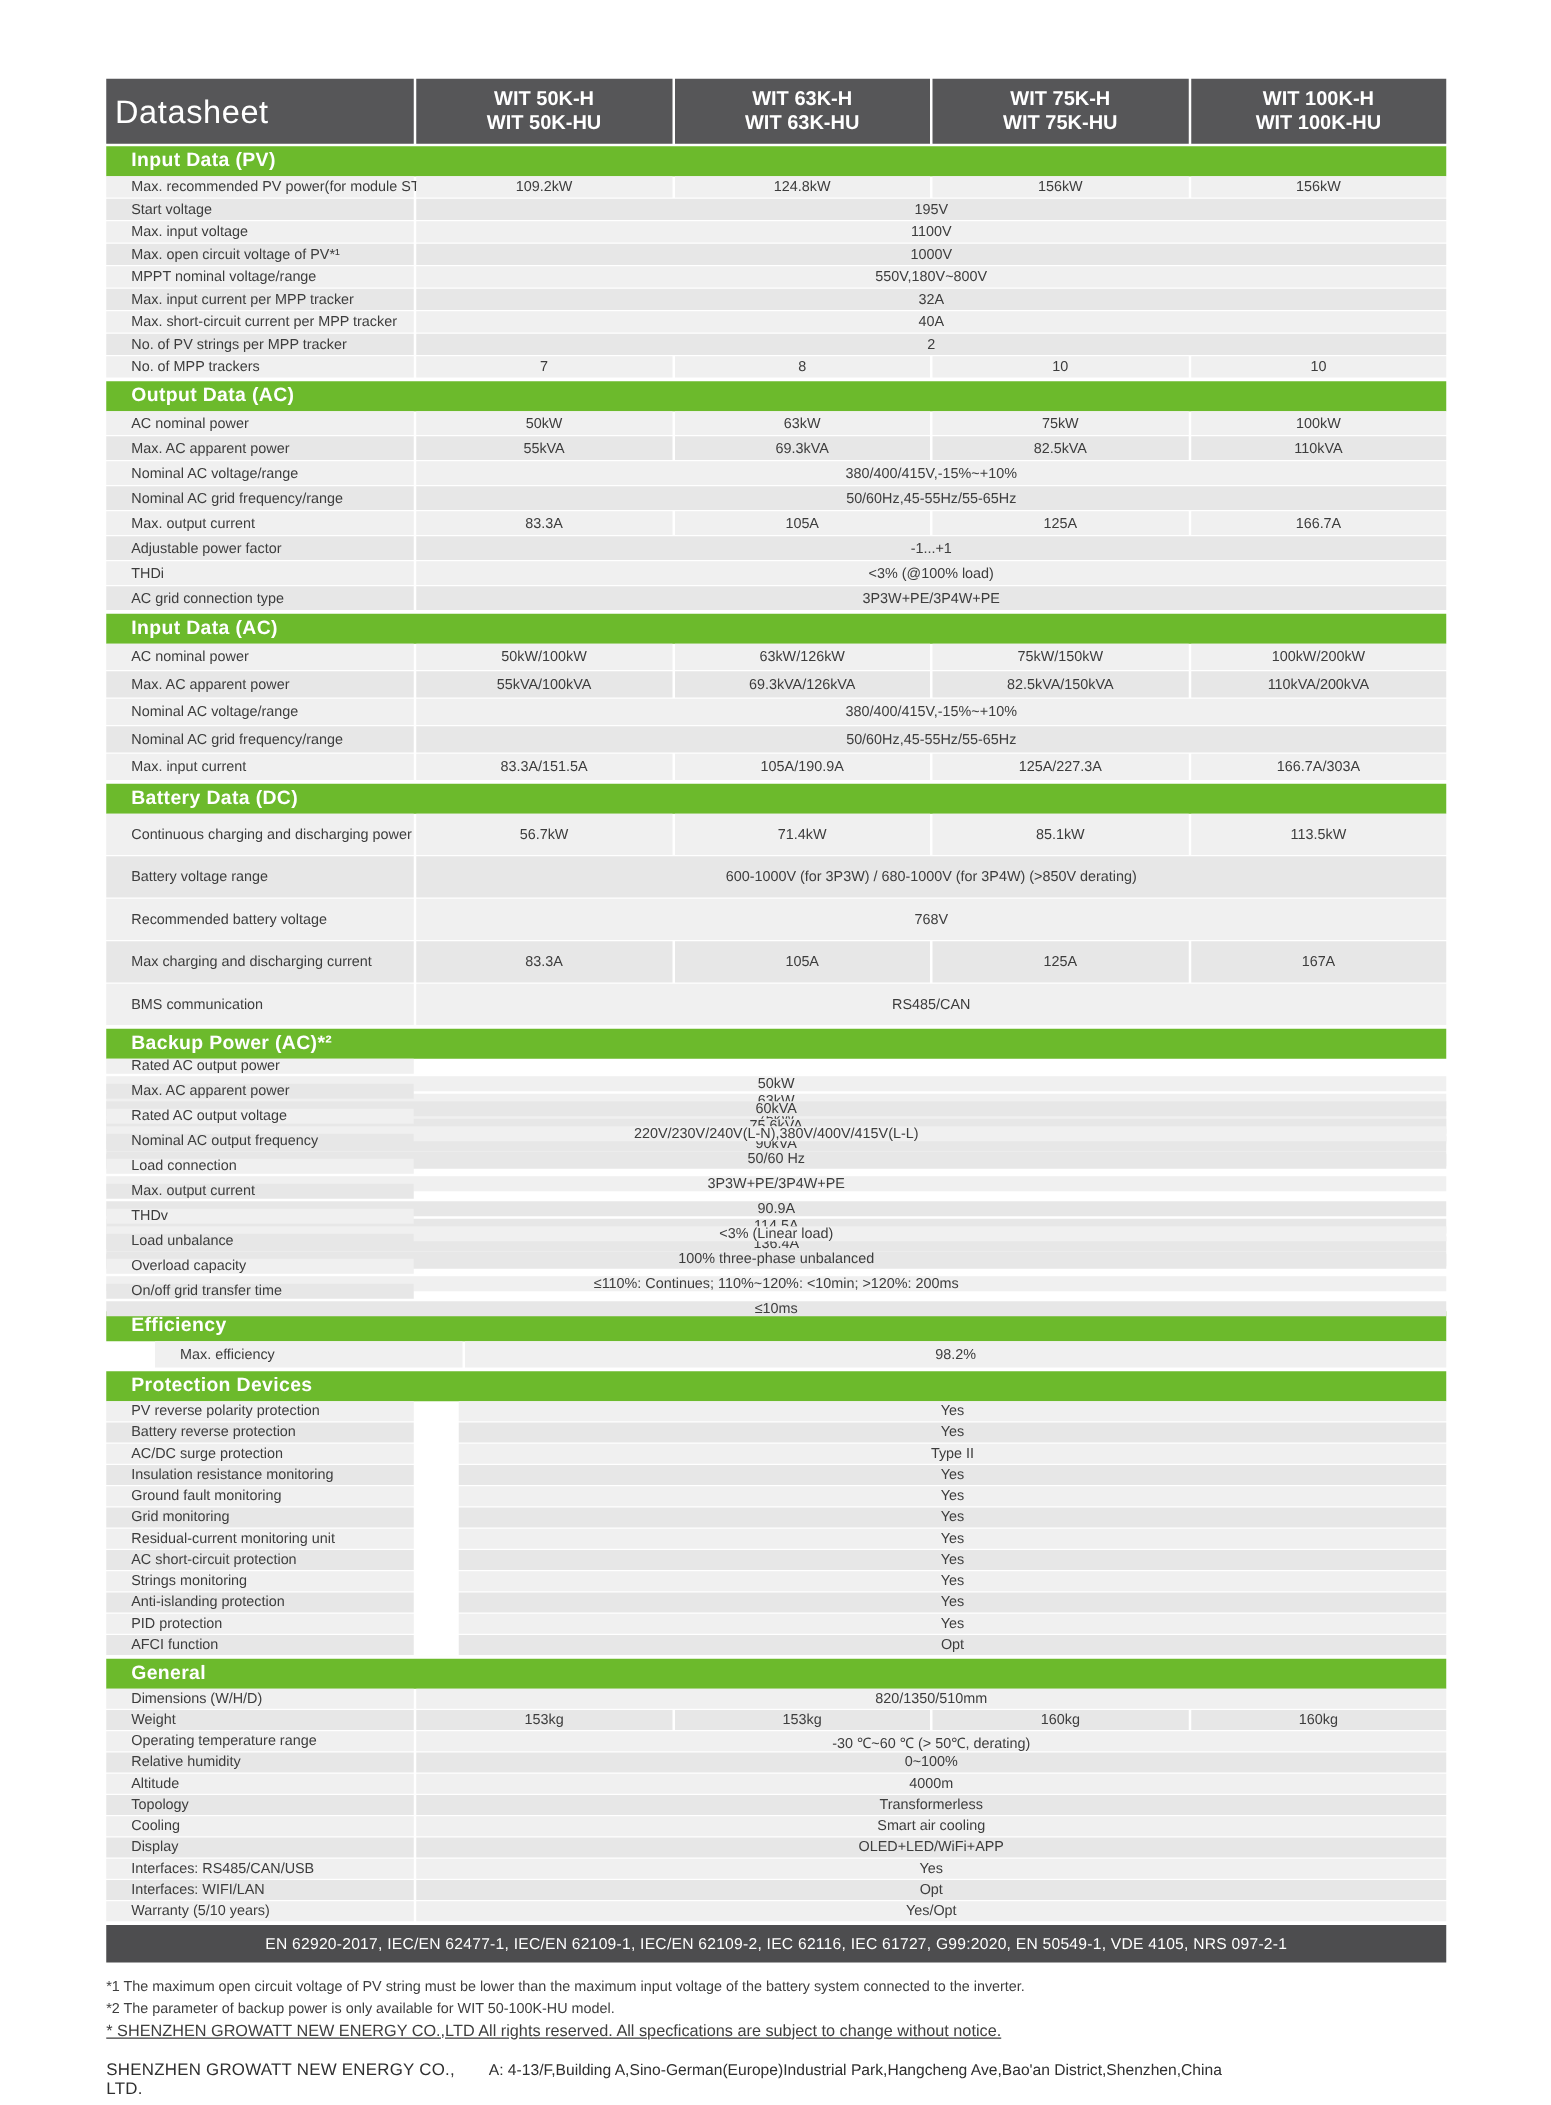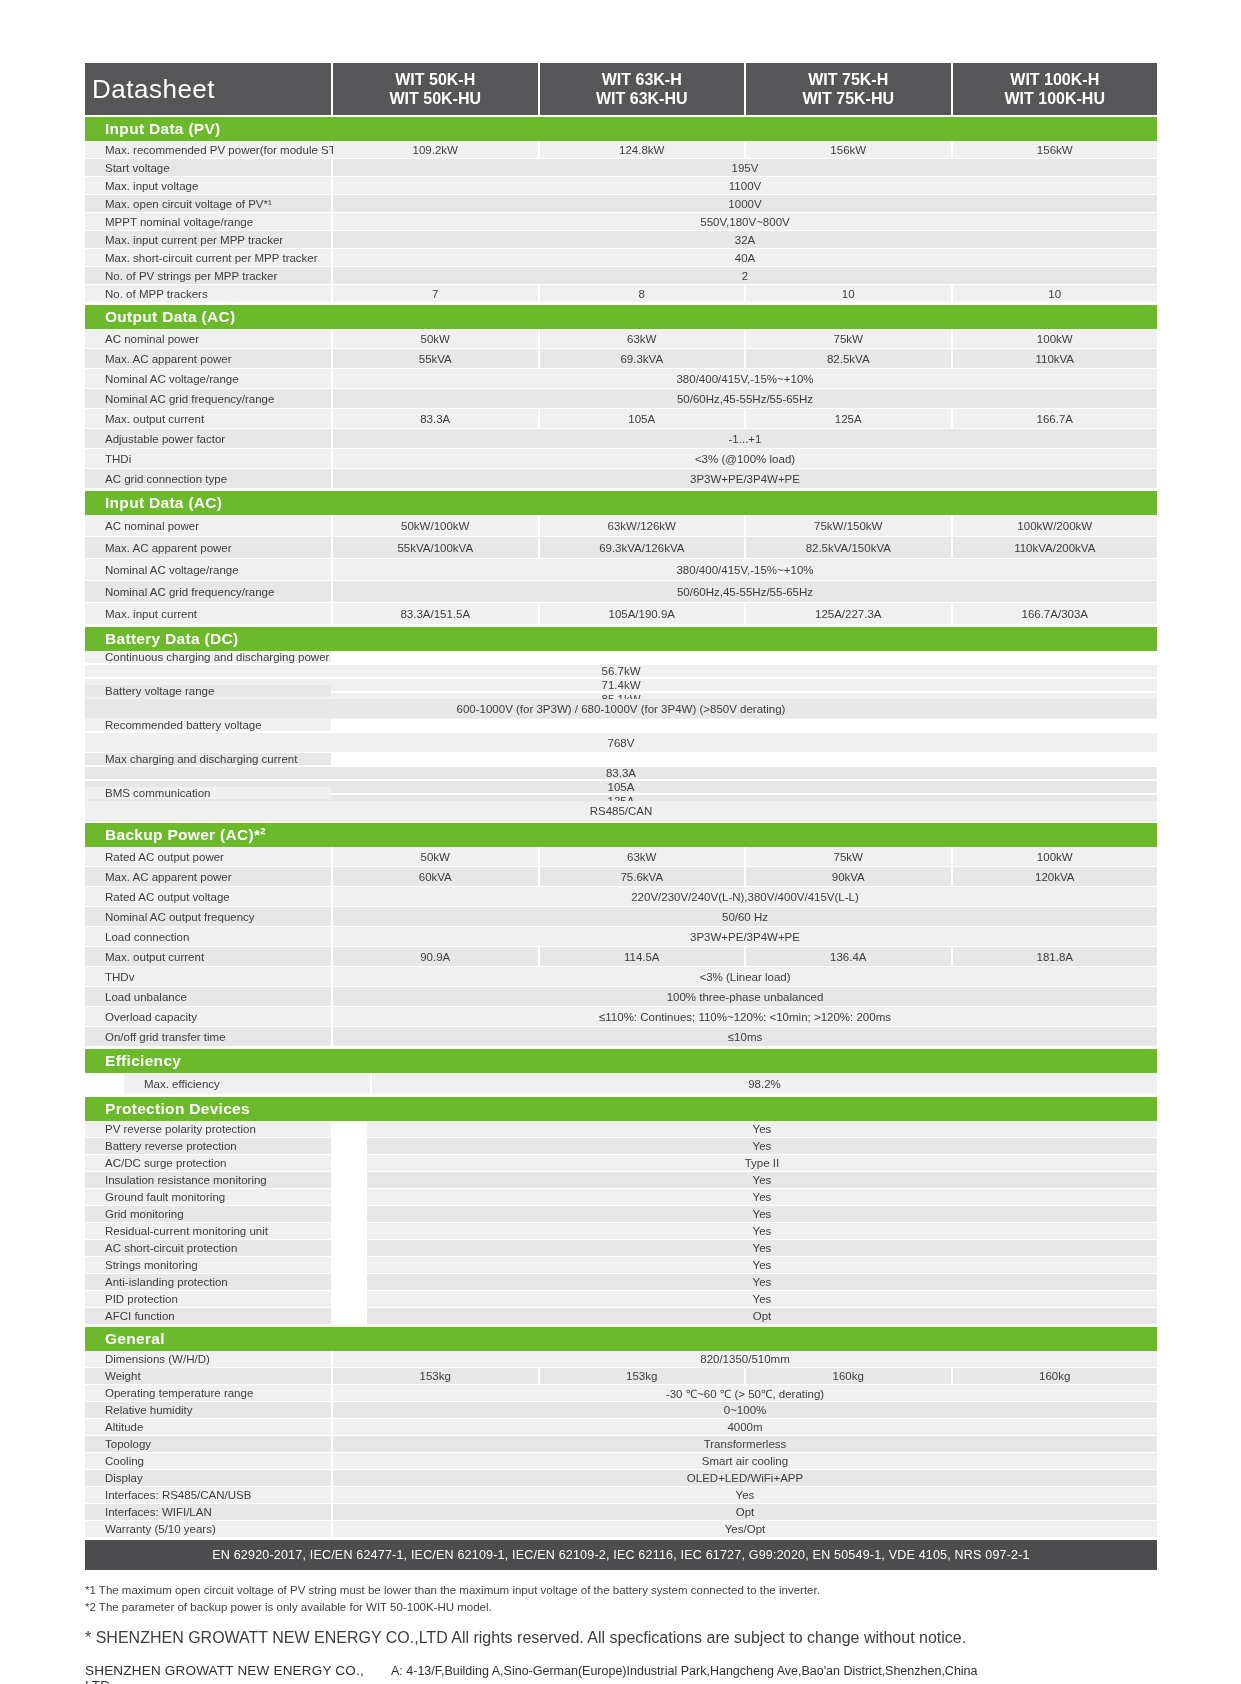--- a/index.html
+++ b/index.html
@@ -33,35 +33,35 @@
   .cell.label {
     width:246px; flex:none; padding-left:20px;
     font-size:11.5px; white-space:nowrap;
   }
   .cell.value { flex:1; justify-content:center; font-size:11.5px; text-align:center; }
   .cell.value.merged { flex:4; }
 
   .sec-0 .row { height:18px; }
   .sec-1 .row { height:20px; }
   .sec-2 .row { height:22px; }
-  .sec-3 .row { height:34px;flex-direction:column; }
-  .sec-4 .row { height:20px; }
+  .sec-3 .row { height:34px; }
+  .sec-4 .row { height:20px;flex-direction:column; }
   .sec-5 .row { height:22px;padding-left:39px; }
   .sec-6 .row { height:17px;gap:36px; }
   .sec-7 .row { height:17px; }
 
   
   .cert-bar {
     margin-top:2px; height:30px; background:#4d4d4f; color:#fff;
     font-size:12.5px; text-align:center; line-height:30px; letter-spacing:.2px;
   }
 
   
   .footnotes { margin-top:12px; font-size:11.5px; line-height:1.5; color:#3e3e3e; }
-  .copyright { margin-top:12px; font-size:16px; color:#3e3e3e; }
+  .copyright { font-size:13px; color:#3e3e3e;text-decoration:underline; }
   .company { margin-top:16px; font-size:12.5px; color:#2f2f2f; }
   .company-row { display:flex; align-items:baseline; }
   .company-left { width:306px; flex:none; }
   .company-name { font-weight:normal; font-size:13.5px; letter-spacing:.2px; }
   .company-row + .company-row { margin-top:8px; }
   .tf-wrap { display:flex; width:306px; flex:none; justify-content:space-between; padding-right:22px; }
 </style>
 </head>
 <body>
 

